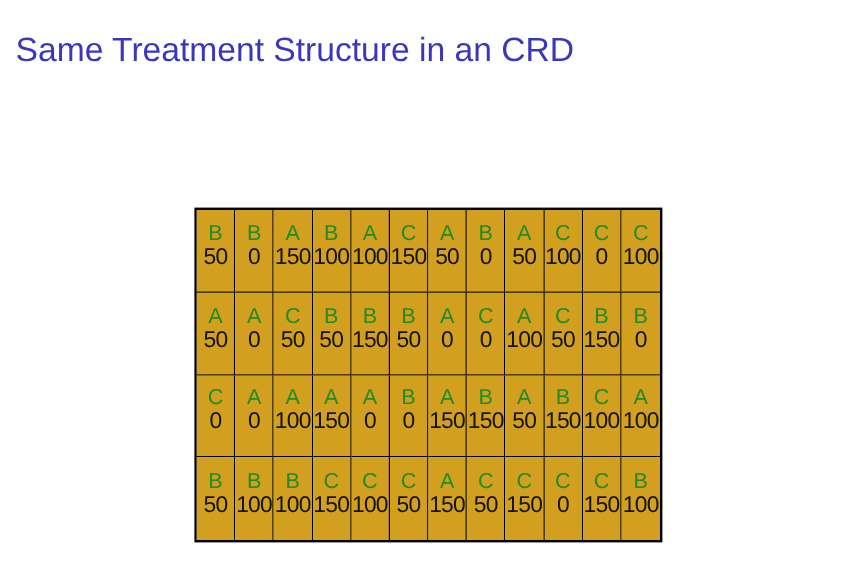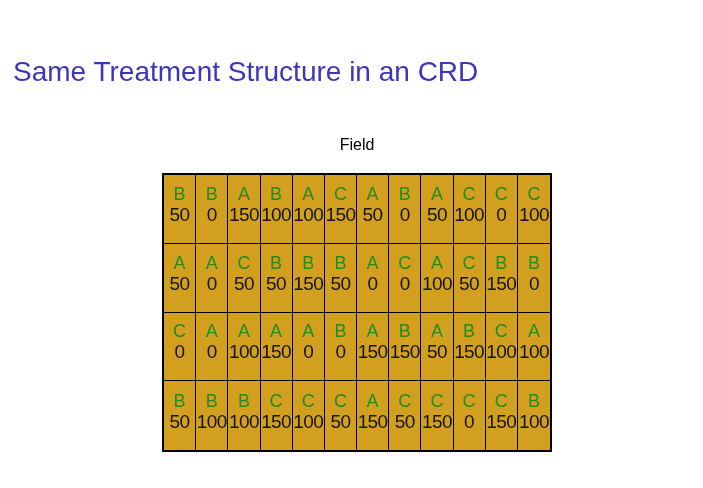--- a/index.html
+++ b/index.html
@@ -11,21 +11,21 @@
     position: relative;
     width: 703px;
     height: 488px;
     background: #ffffff;
     overflow: hidden;
     font-family: "Liberation Sans", sans-serif;
   }
   .slide-title {
     position: absolute;
     left: 13px;
-    top: 57px;
+    top: 27px;
     font-size: 28px;
     line-height: 30px;
     font-weight: normal;
     color: var(--title-color, #3B36BE);
     white-space: nowrap;
     margin: 0;
   }
   .field-label {
     position: absolute;
     left: 162px;
@@ -74,21 +74,20 @@
     white-space: nowrap;
     text-align: center;
   }
 </style>
 </head>
 <body>
 
 <div class="slide">
   <h1 class="slide-title">Same Treatment Structure in an CRD</h1>
 
-  <div class="field-label">Field</div>
 
   <div class="field-grid">
       <div class="cell">
         <span class="treat">B</span>
         <span class="rate">50</span>
       </div>
       <div class="cell">
         <span class="treat">B</span>
         <span class="rate">0</span>
       </div>

